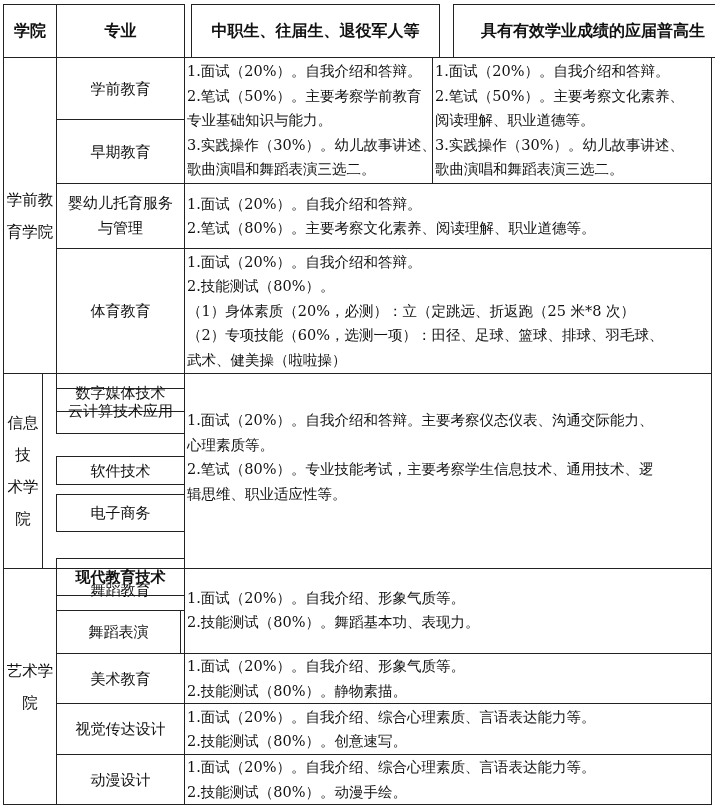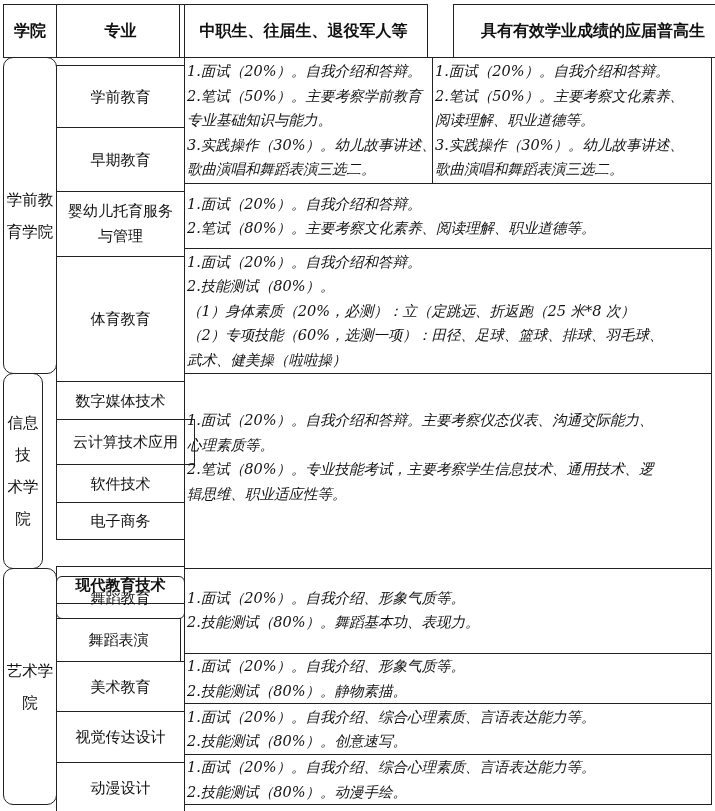--- a/index.html
+++ b/index.html
@@ -4,39 +4,39 @@
 <style>
   html, body { margin:0; padding:0; background:#ffffff; }
   body { width:715px; height:811px; position:relative; overflow:hidden;
          font-family:"DejaVu Serif","Liberation Serif",serif; color:#111; }
   .tbl { position:absolute; left:3px; top:4px; width:709px; height:801px; }
   .cell { position:absolute; box-sizing:border-box; border:1px solid #222;
           display:flex; align-items:center; overflow:hidden; }
   .center { justify-content:center; text-align:center; }
   .hdr { font-family:"DejaVu Sans","Liberation Sans",sans-serif; font-weight:bold;
          font-size:16px; }
-  .major { font-size:15px; line-height:30px; padding:0 9px;margin-top:8px; }
-  .college { font-size:15.5px; line-height:32px; padding:0 1px;border-radius:10px; }
+  .major { font-size:15px; line-height:30px; padding:0 9px; }
+  .college { font-size:15.5px; line-height:32px; padding:0 1px; }
   .req { font-size:14.5px; line-height:24.5px; padding:0 2px; align-items:center;
-         justify-content:center;font-style:italic; }
+         justify-content:center; }
   .req .lines { width:100%; }
   .req .ln { display:block; white-space:nowrap; }
 </style>
 </head>
 <body>
 
 <div class="tbl">
 
   <div class="cell center hdr" style="left:53px;top:0;width:129px;height:54px;">
       <span>专业</span>
     </div>
   <div class="cell center hdr" style="left:0;top:0;width:54px;height:54px;">
       <span>学院</span>
     </div>
-  <div class="cell center hdr" style="left:176px;top:0;width:249px;height:54px;">
+  <div class="cell center hdr" style="left:188px;top:0;width:249px;height:54px;">
       <span>中职生、往届生、退役军人等</span>
     </div>
   <div class="cell center hdr" style="left:429px;top:0;width:280px;height:54px;margin-left:21px;">
       <span>具有有效学业成绩的应届普高生</span>
     </div>
 
   <div class="cell center college" style="left:0;top:53px;width:54px;height:317px;">
     <div>
       <span style="display:block">学前教</span>
       <span style="display:block">育学院</span>
@@ -97,24 +97,24 @@
 
   <div class="cell center college" style="left:0;top:369px;width:40px;height:196px;">
     <div>
       <span style="display:block">信息技</span>
       <span style="display:block">术学院</span>
     </div>
   </div>
   <div class="cell center major" style="left:53px;top:369px;width:129px;height:39px;">
       <span>数字媒体技术</span>
     </div>
-  <div class="cell center major" style="left:53px;top:407px;width:139px;height:46px;text-align:center;">
+  <div class="cell center major" style="left:53px;top:384px;width:129px;height:46px;text-align:center;">
       <span>云计算技术应用</span>
     </div>
-  <div class="cell center major" style="left:53px;top:452px;width:129px;height:39px;">
+  <div class="cell center major" style="left:53px;top:452px;width:129px;height:29px;">
       <span>软件技术</span>
     </div>
   <div class="cell center major" style="left:53px;top:490px;width:129px;height:38px;">
       <span>电子商务</span>
     </div>
   <div class="cell center major" style="left:53px;top:554px;width:129px;height:38px;font-weight:bold;">
       <span>现代教育技术</span>
     </div>
   <div class="cell req" style="left:181px;top:369px;width:528px;height:196px;">
     <div class="lines" style="margin-top:-28px;">
@@ -124,21 +124,21 @@
       <span class="ln">辑思维、职业适应性等。</span>
     </div>
   </div>
 
   <div class="cell center college" style="left:0;top:564px;width:54px;height:237px;">
     <div>
       <span style="display:block">艺术学</span>
       <span style="display:block">院</span>
     </div>
   </div>
-  <div class="cell center major" style="left:53px;top:564px;width:129px;height:43px;border-radius:6px;">
+  <div class="cell center major" style="left:53px;top:564px;width:129px;height:43px;">
       <span>舞蹈教育</span>
     </div>
   <div class="cell center major" style="left:53px;top:606px;width:125px;height:44px;">
       <span>舞蹈表演</span>
     </div>
   <div class="cell center major" style="left:53px;top:649px;width:129px;height:51px;">
       <span>美术教育</span>
     </div>
   <div class="cell center major" style="left:53px;top:699px;width:129px;height:52px;text-align:right;">
       <span>视觉传达设计</span>

